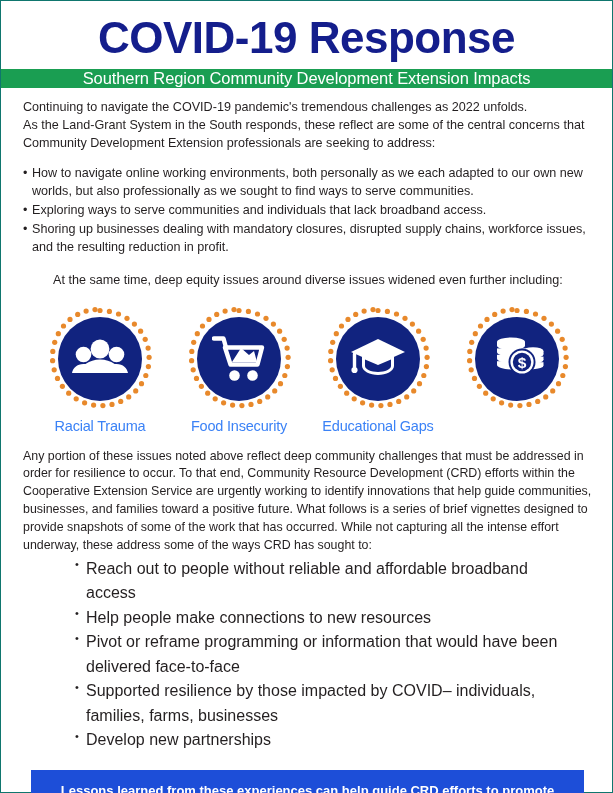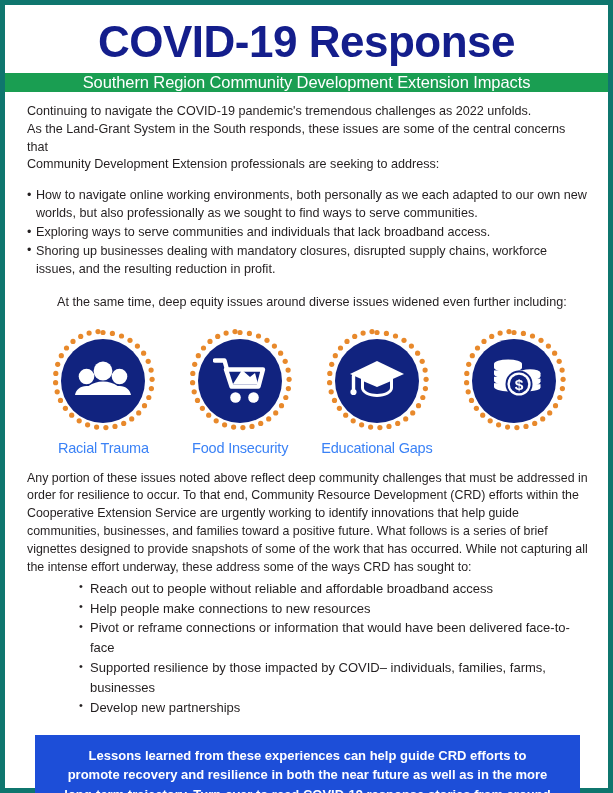--- a/index.html
+++ b/index.html
@@ -12,21 +12,21 @@
     height: 793px;
     position: relative;
     font-family: "Liberation Sans", sans-serif;
     color: #231f20;
     overflow: hidden;
   }
   .page {
     position: absolute;
     inset: 0;
     background: #ffffff;
-    border: 5px solid #0f766e;
+    border: 1px solid #0f766e;
     box-sizing: border-box;
     display: flex;
     flex-direction: column;
   }
 
   
   .title-wrap {
     padding: 14px 0 8px 0;
     text-align: center;
   }
@@ -138,21 +138,21 @@
   
   .para-lower {
     margin: 14px 0 0 0;
     font-size: 12.4px;
     line-height: 1.44;
   }
   .bullets-lower {
     margin: 2px 12px 0 0;
     padding: 0 0 0 52px;
     list-style: none;
-    font-size: 13px;
+    font-size: 16px;
     line-height: 1.53;
   }
   .bullets-lower li {
     position: relative;
     padding-left: 11px;
   }
   .bullets-lower li::before {
     content: "•";
     position: absolute;
     left: 0;
@@ -199,21 +199,21 @@
   </div>
 
   <div class="green-band">
     <span class="green-band-text">Southern Region Community Development Extension Impacts</span>
   </div>
 
   <div class="content">
 
     <div class="para">
       <span class="intro-line">Continuing to navigate the COVID-19 pandemic's tremendous challenges as 2022 unfolds.</span>
-      <span class="intro-line">As the Land-Grant System in the South responds, these issues are some of the central concerns that</span>
+      <span class="intro-line">As the Land-Grant System in the South responds, these reflect are some of the central concerns that</span>
       <span class="intro-line">Community Development Extension professionals are seeking to address:</span>
     </div>
 
     <ul class="bullets-top">
       <li>How to navigate online working environments, both personally as we each adapted to our own new worlds, but also professionally as we sought to find ways to serve communities.</li>
       <li>Exploring ways to serve communities and individuals that lack broadband access.</li>
       <li>Shoring up businesses dealing with mandatory closures, disrupted supply chains, workforce issues, and the resulting reduction in profit.</li>
     </ul>
 
     <div class="equity-line">At the same time, deep equity issues around diverse issues widened even further including:</div>
@@ -447,21 +447,21 @@
         </div>
       </div>
 
     </div>
 
     <p class="para-lower">Any portion of these issues noted above reflect deep community challenges that must be addressed in order for resilience to occur.  To that end, Community Resource Development (CRD) efforts within the Cooperative Extension Service are urgently working to identify innovations that help guide communities, businesses, and families toward a positive future.  What follows is a series of brief vignettes designed to provide snapshots of some of the work that has occurred.  While not capturing all the intense effort underway, these address some of the ways CRD has sought to:</p>
 
     <ul class="bullets-lower">
       <li>Reach out to people without reliable and affordable broadband access</li>
       <li>Help people make connections to new resources</li>
-      <li>Pivot or reframe connections or information that would have been delivered face-to-face</li>
+      <li>Pivot or reframe programming or information that would have been delivered face-to-face</li>
       <li>Supported resilience by those impacted by COVID– individuals, families, farms, businesses</li>
       <li>Develop new partnerships</li>
     </ul>
 
     <div class="callout">Lessons learned from these experiences can help guide CRD efforts to promote recovery and resilience in both the near future as well as in the more long-term trajectory. Turn over to read COVID-19 response stories from around the region.</div>
 
     <div class="footer">
       <div class="footer-line">This work is supported by the Southern Rural Development Center, funded through the U.S. Department of Agriculture, National Institute of Food and Agriculture.</div>
       <div class="footer-line">This material is based upon work supported by the National Institute of Food and Agriculture, U.S. Department of Agriculture.</div>
       <div class="footer-line small">Any opinions, findings, conclusions, or recommendations expressed in this publication are those of the author(s) and do not necessarily reflect the view of the U.S. Department of Agriculture.</div>

